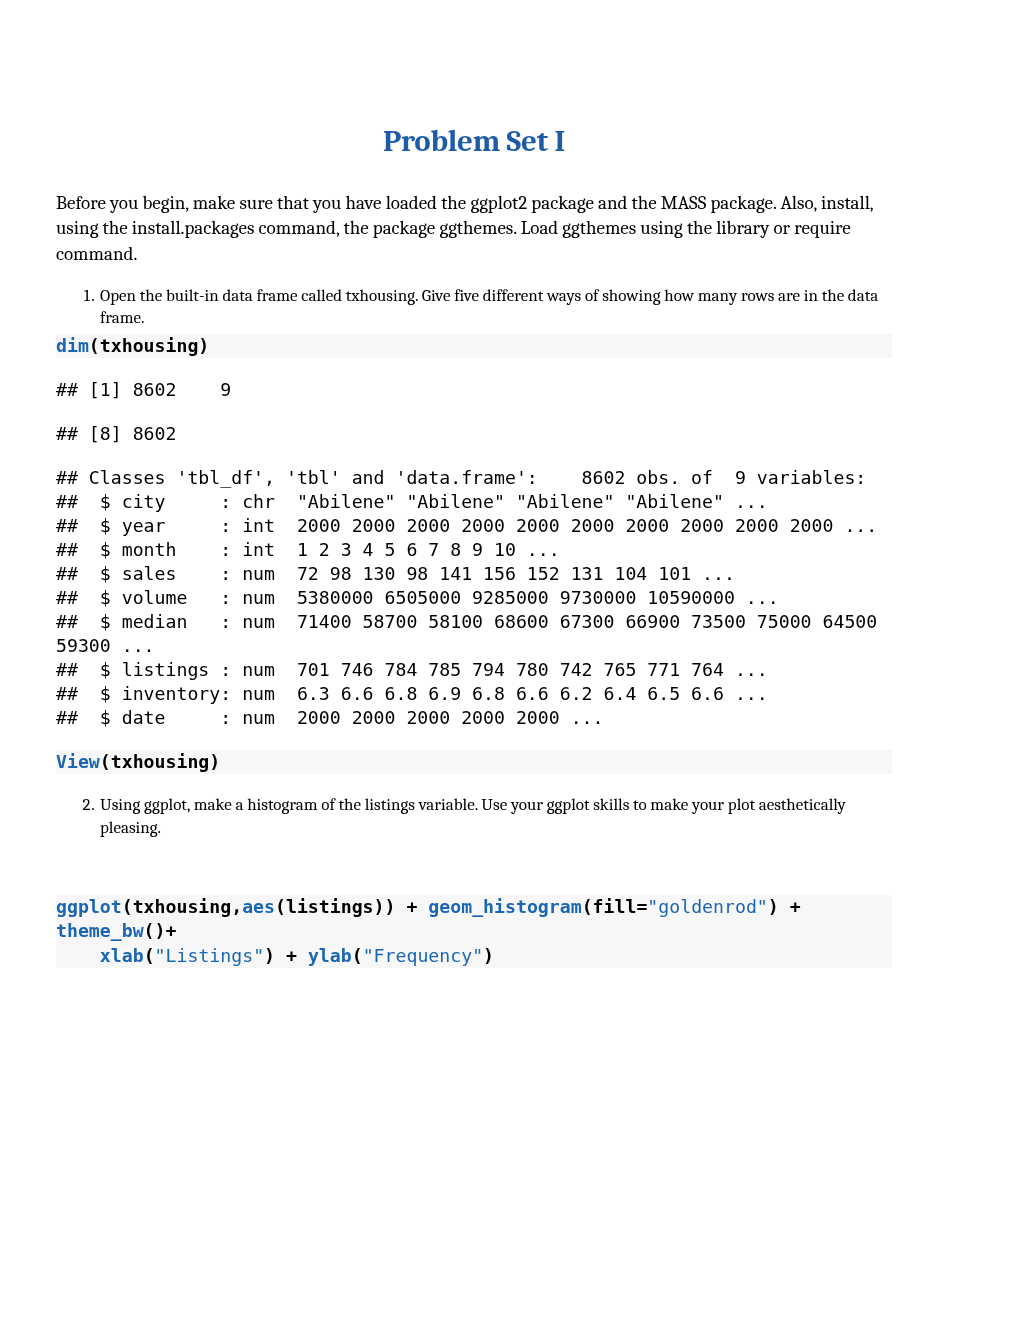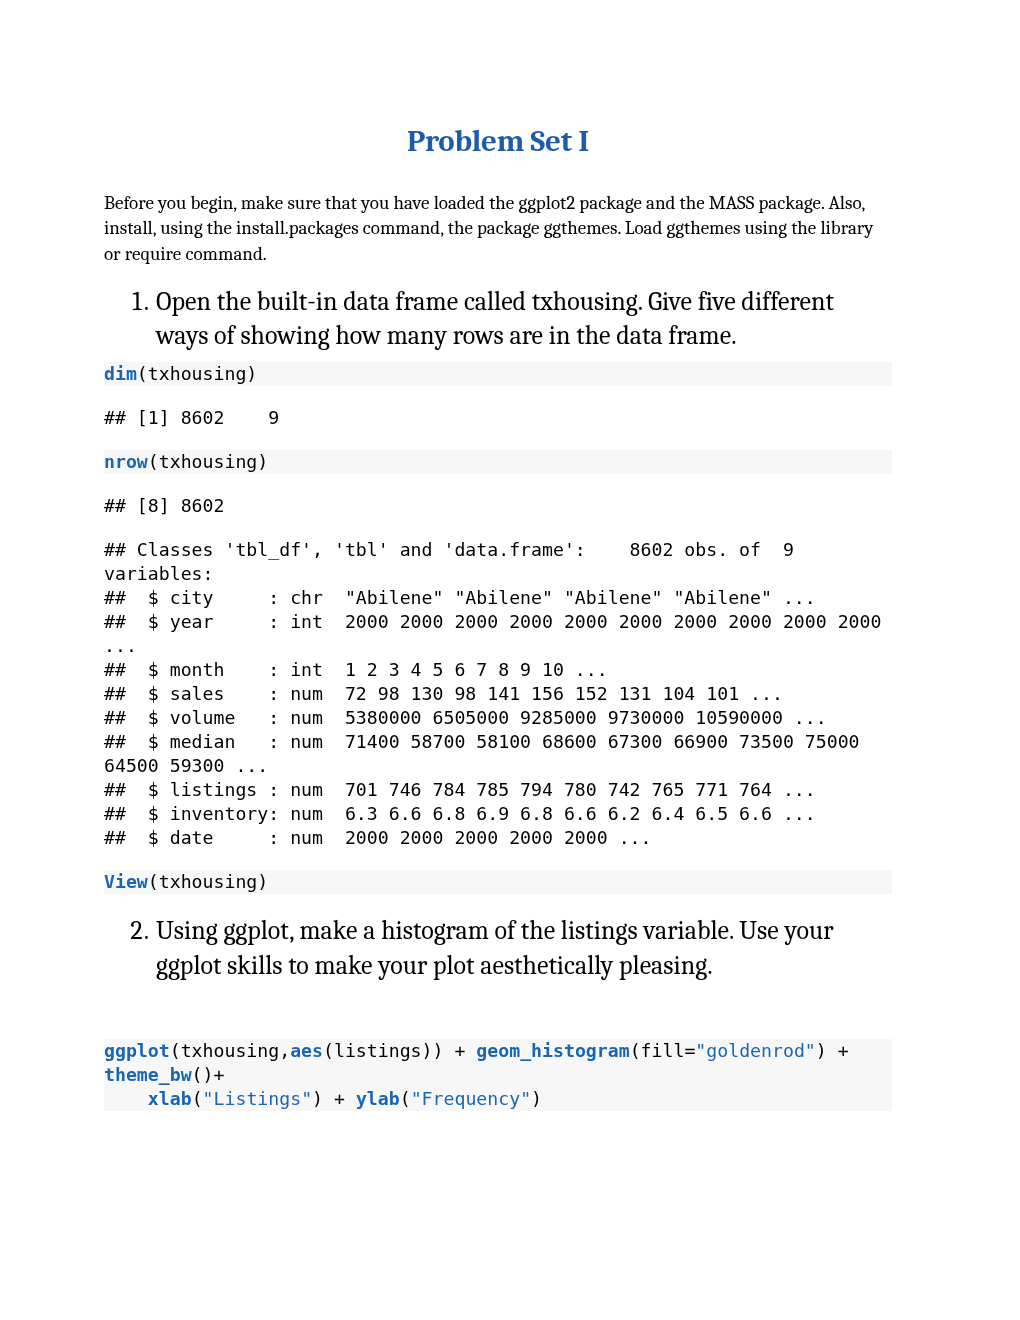--- a/index.html
+++ b/index.html
@@ -4,41 +4,41 @@
   <style>
     * { box-sizing: border-box; }
     body {
       margin: 0;
       padding: 0;
       background: #ffffff;
       font-family: Cambria, Georgia, serif;
       width: 1020px;
     }
     .page {
-      padding: 123px 128px 60px 104px;
+      padding: 123px 128px 60px 56px;
     }
     h1 {
       font-family: Cambria, Georgia, serif;
       font-weight: bold;
       color: #1f5ca8;
       font-size: 31px;
       text-align: center;
       margin: 0 0 32px 0;
       letter-spacing: -0.3px;
     }
     .intro {
       font-size: 19px;
       line-height: 1.33;
       color: #000;
       margin: 0 0 18px 0;
     }
     ol.qlist {
-      margin: 8px;
+      margin: 0;
       padding: 0 0 0 42px;
-      font-size: 26px;
+      font-size: 17px;
       line-height: 1.33;
       color: #000;
     }
     ol.qlist > li {
       margin-bottom: 4px;
       padding-left: 2px;
     }
     .codeblock {
       font-family: Consolas, "Menlo", monospace;
       font-size: 18.2px;
@@ -53,41 +53,40 @@
       font-family: Consolas, "Menlo", monospace;
       font-size: 18.2px;
       line-height: 1.32;
       white-space: pre-wrap;
       word-break: break-word;
       color: #000;
       margin: 0 0 20px 0;
     }
     .fn { color: #1a66b3; font-weight: bold; }
     .comment { color: #1a66b3; font-style: italic; }
-    .plain { color: #000; }
+    .plain { color: #000; font-weight: bold; }
     .strg { color: #1a66b3; }
   </style>
 </head>
 <body>
 
 <div class="page">
 
   <h1>Problem Set I</h1>
 
   <p class="intro">Before you begin, make sure that you have loaded the ggplot2 package and the MASS package. Also, install, using the install.packages command, the package ggthemes. Load ggthemes using the library or require command.</p>
 
   <ol class="qlist">
     <li>Open the built-in data frame called txhousing. Give five different ways of showing how many rows are in the data frame.</li>
   </ol>
 
   <div class="codeblock"><span class="fn">dim</span><span class="plain">(txhousing)</span></div>
 
   <div class="outblock">## [1] 8602    9</div>
 
-  <div class="codeblock"><span class="fn">nrow</span><span class="plain">(txhousing)</span></div>
 
   <div class="outblock">## [8] 8602</div>
 
 
   <div class="outblock">## Classes 'tbl_df', 'tbl' and 'data.frame':    8602 obs. of  9 variables:
 ##  $ city     : chr  "Abilene" "Abilene" "Abilene" "Abilene" ...
 ##  $ year     : int  2000 2000 2000 2000 2000 2000 2000 2000 2000 2000 ...
 ##  $ month    : int  1 2 3 4 5 6 7 8 9 10 ...
 ##  $ sales    : num  72 98 130 98 141 156 152 131 104 101 ...
 ##  $ volume   : num  5380000 6505000 9285000 9730000 10590000 ...

